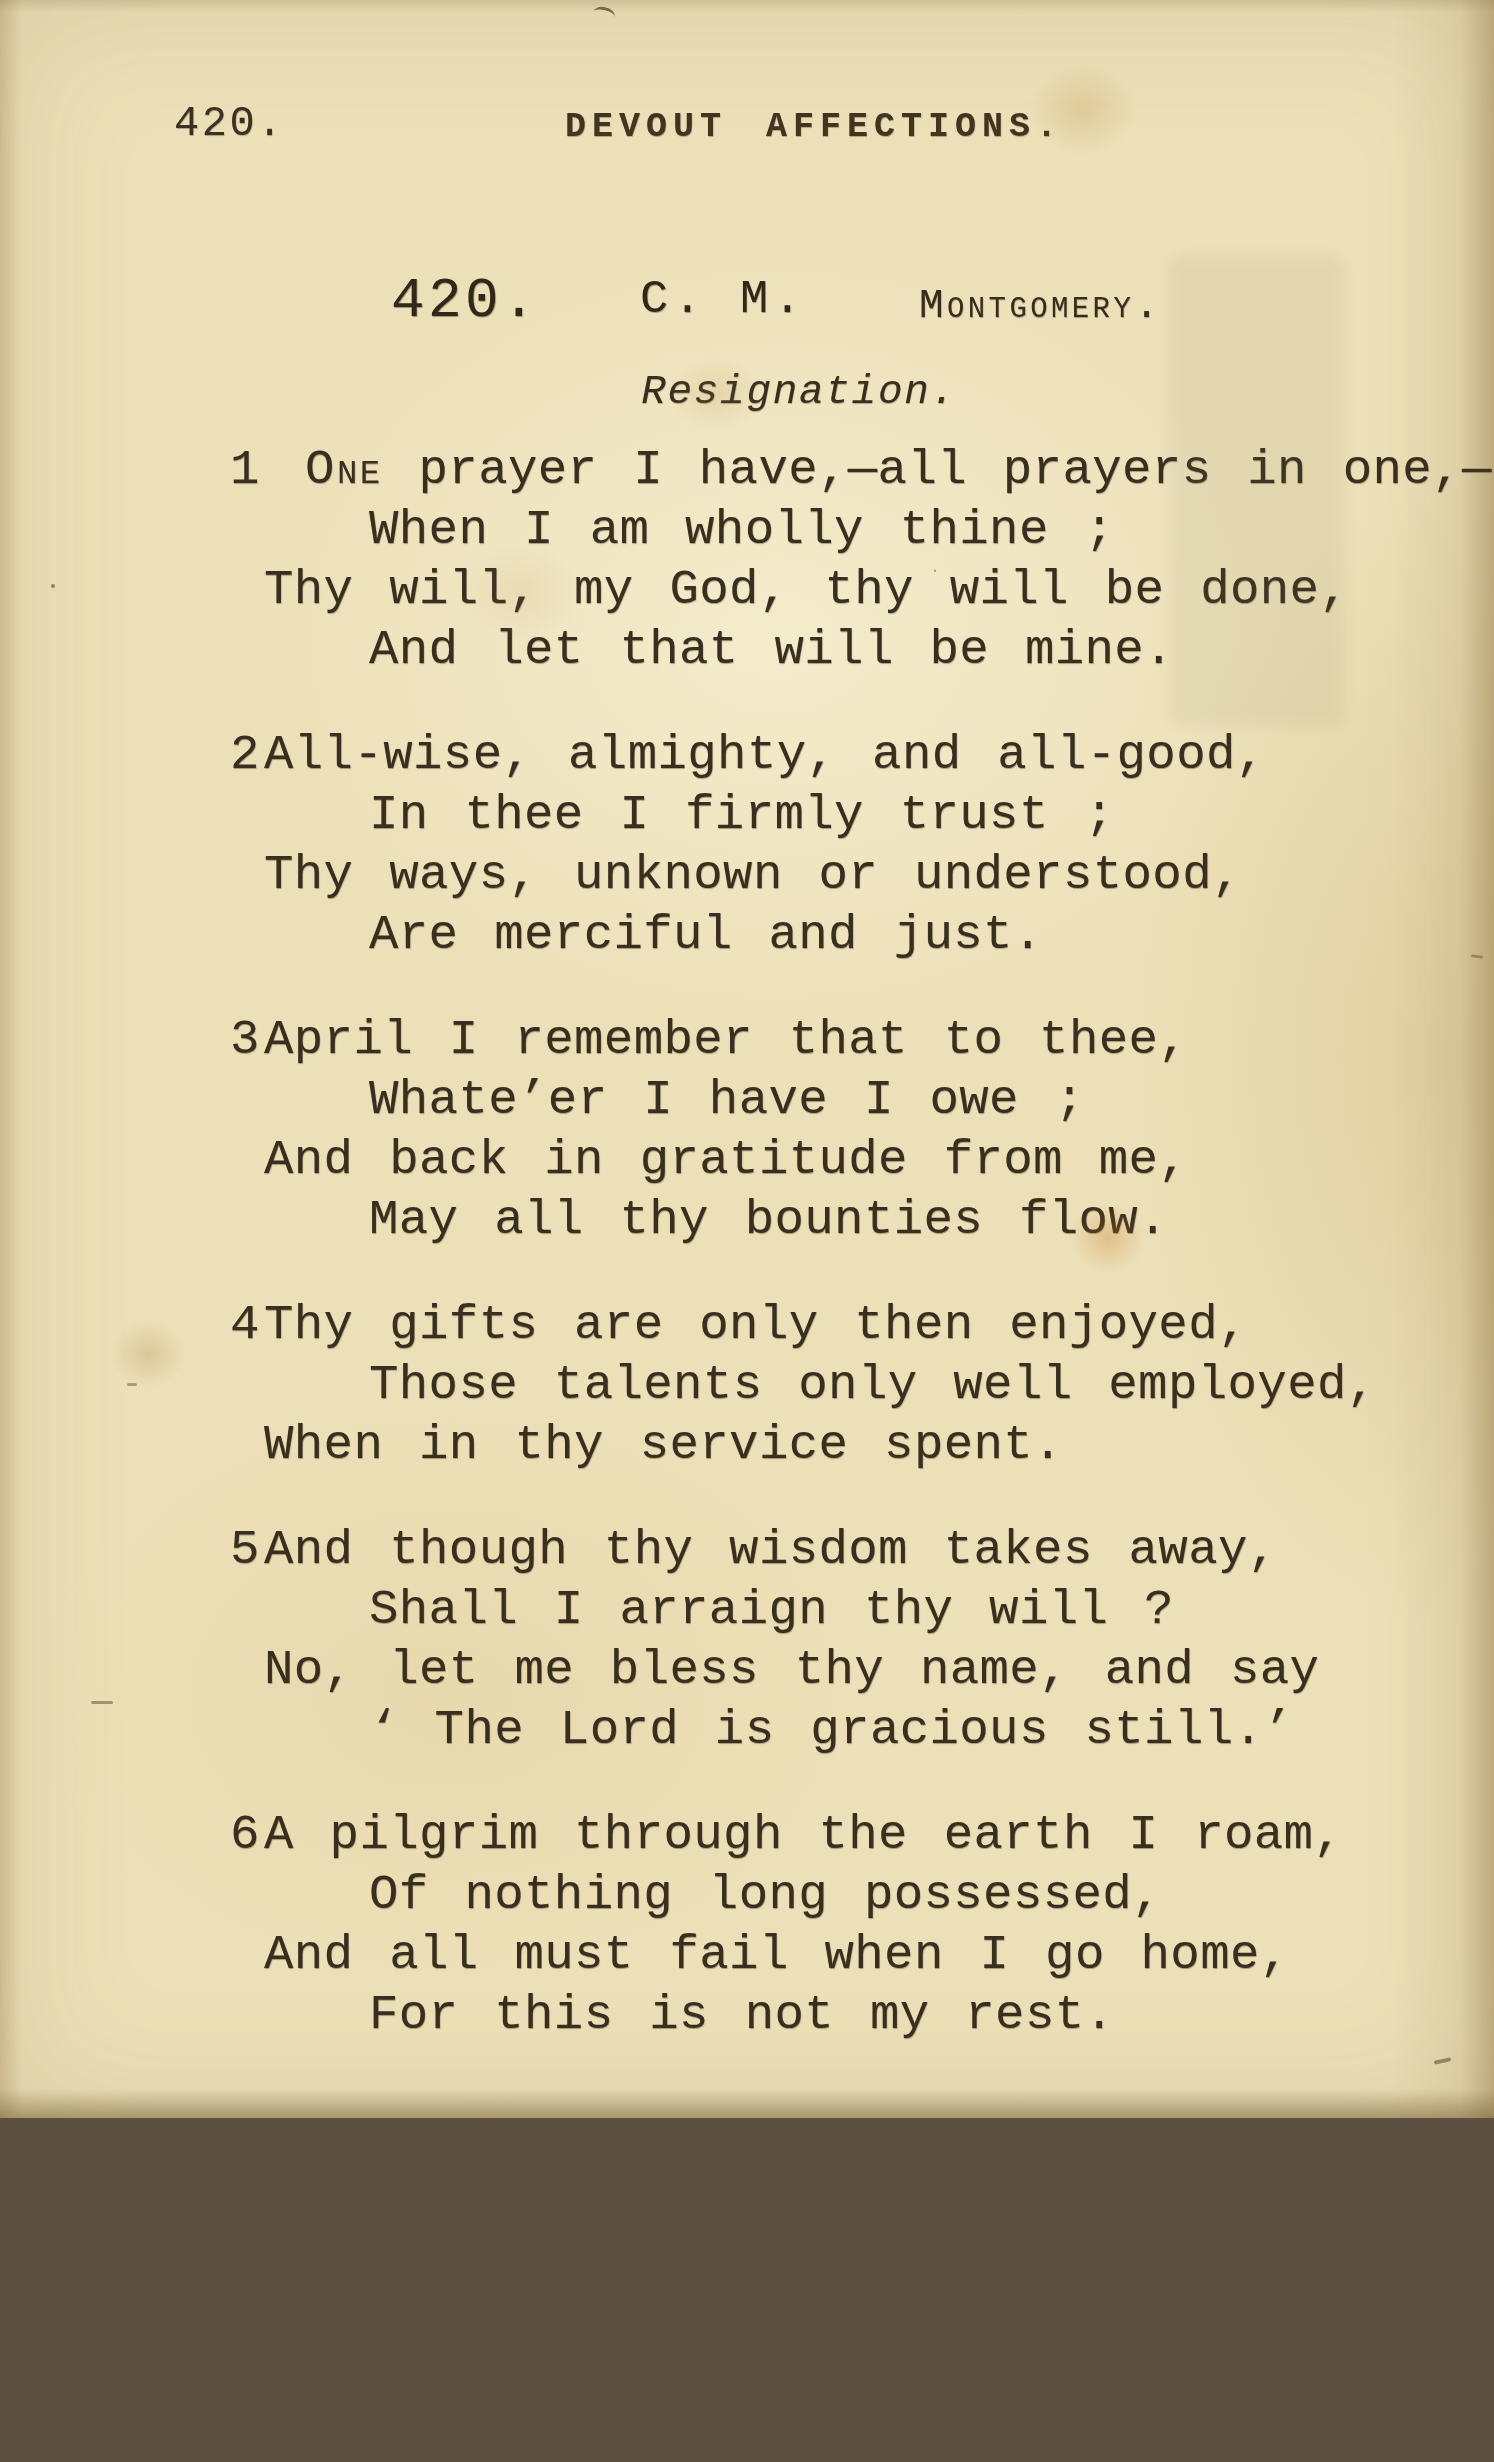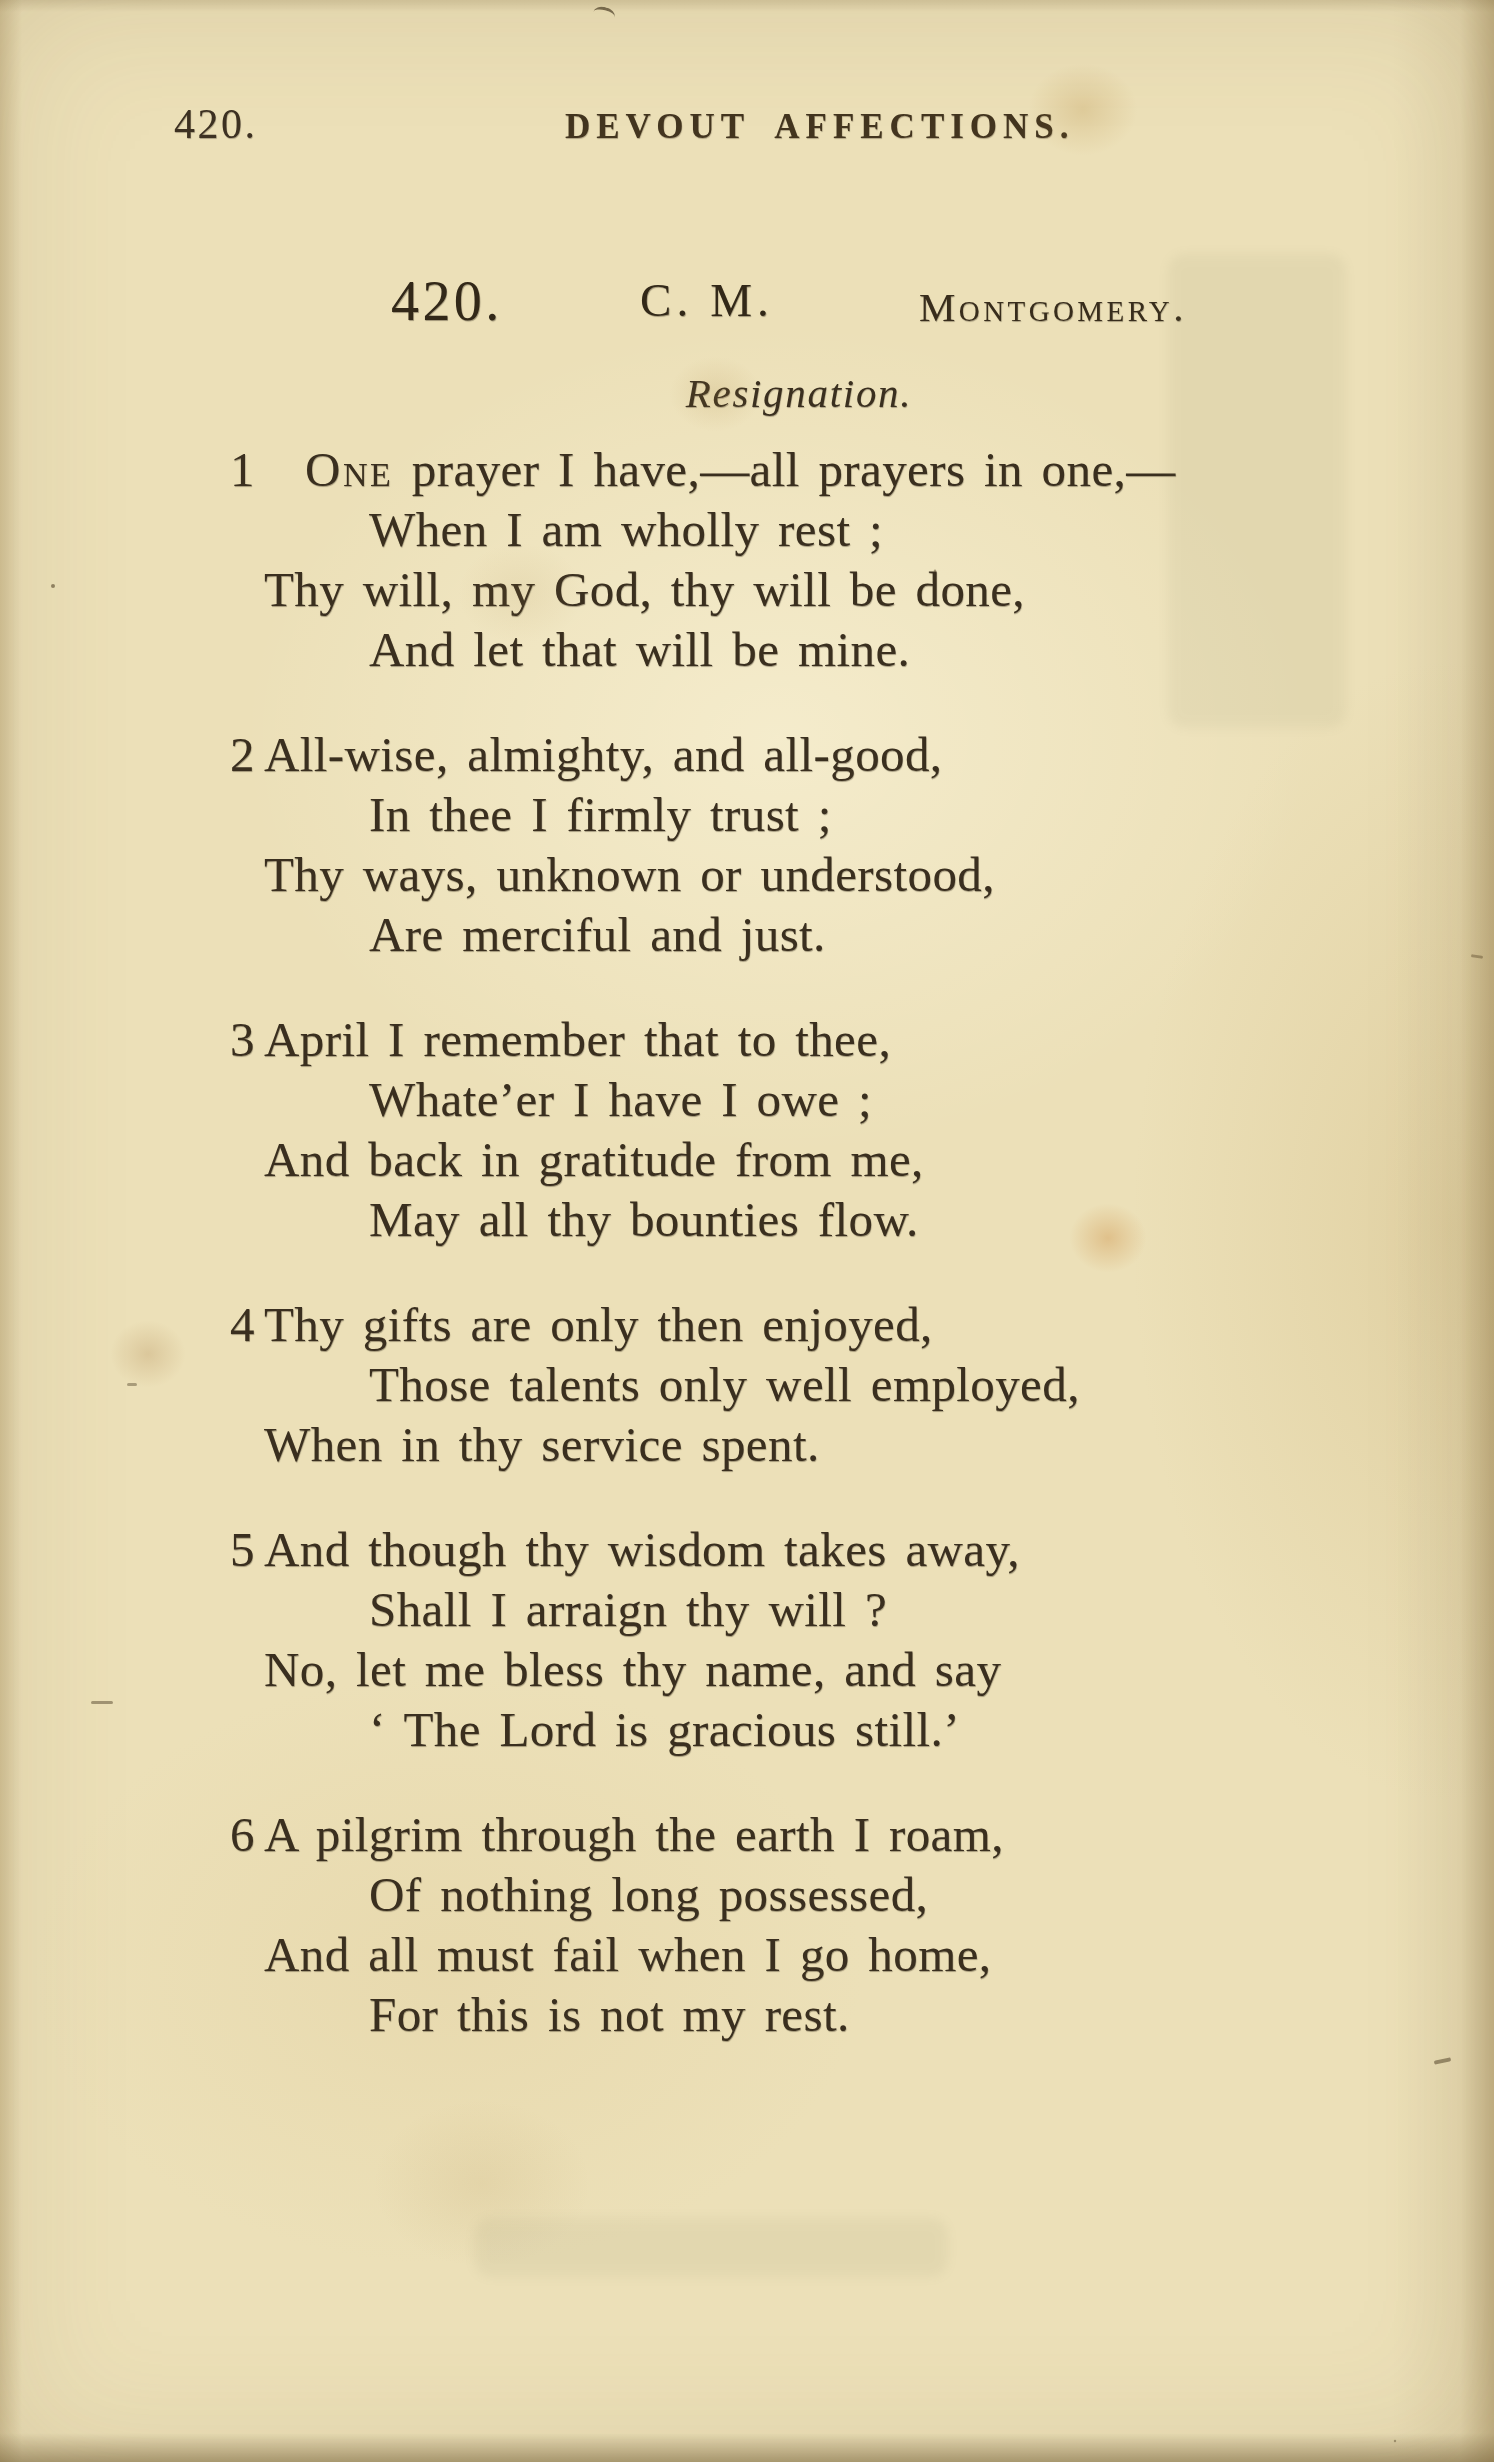--- a/index.html
+++ b/index.html
@@ -1,20 +1,20 @@
 <!DOCTYPE html>
 <html style="font-size:13.5px"><head>
 <meta charset="utf-8">
 <style>
   html,body{margin:0;padding:0;background:#5c5140;}
   .page{
     position:relative;
-    width:1494px;height:2462px;
+    width:1494px;height:2118px;
     overflow:hidden;
-    font-family:Liberation Serif, serif;
+    font-family:Liberation Mono, monospace;
     color:#3a2f1f;
     background-color:#ece0b8;
     background-image:
       linear-gradient(to top, rgba(110,90,50,0.50) 0px, rgba(110,90,50,0.0) 29px),
       linear-gradient(to bottom, rgba(110,90,50,0.18) 0px, rgba(110,90,50,0.0) 12px),
       linear-gradient(90deg, rgba(150,125,75,0.30) 0px, rgba(150,125,75,0.0) 22px),
       linear-gradient(270deg, rgba(140,115,65,0.42) 0px, rgba(150,125,75,0.10) 34px, rgba(150,125,75,0.0) 102px),
       radial-gradient(ellipse 762px 593px at 52% 30%, rgba(255,250,228,0.45), rgba(255,250,228,0) 70%),
       radial-gradient(ellipse 593px 423px at 30% 80%, rgba(224,205,155,0.35), rgba(224,205,155,0) 70%),
       radial-gradient(ellipse 423px 762px at 97% 50%, rgba(205,182,125,0.35), rgba(205,182,125,0) 75%);
@@ -119,21 +119,21 @@
 
   <span class="hymn-number">420.</span>
   <span class="hymn-meter">C. M.</span>
   <span class="hymn-author">Montgomery.</span>
   <div class="hymn-title">Resignation.</div>
 
   <div class="verses" id="verses">
       <div class="verse">
         <span class="verse-number">1</span>
         <div class="verse-line"><span class="lead">One</span> prayer I have,—all prayers in one,—</div>
-        <div class="verse-line">When I am wholly rest ;</div>
+        <div class="verse-line">When I am wholly thine ;</div>
         <div class="verse-line">Thy will, my God, thy will be done,</div>
         <div class="verse-line">And let that will be mine.</div>
       </div>
       <div class="verse">
         <span class="verse-number">2</span>
         <div class="verse-line">All-wise, almighty, and all-good,</div>
         <div class="verse-line">In thee I firmly trust ;</div>
         <div class="verse-line">Thy ways, unknown or understood,</div>
         <div class="verse-line">Are merciful and just.</div>
       </div>

